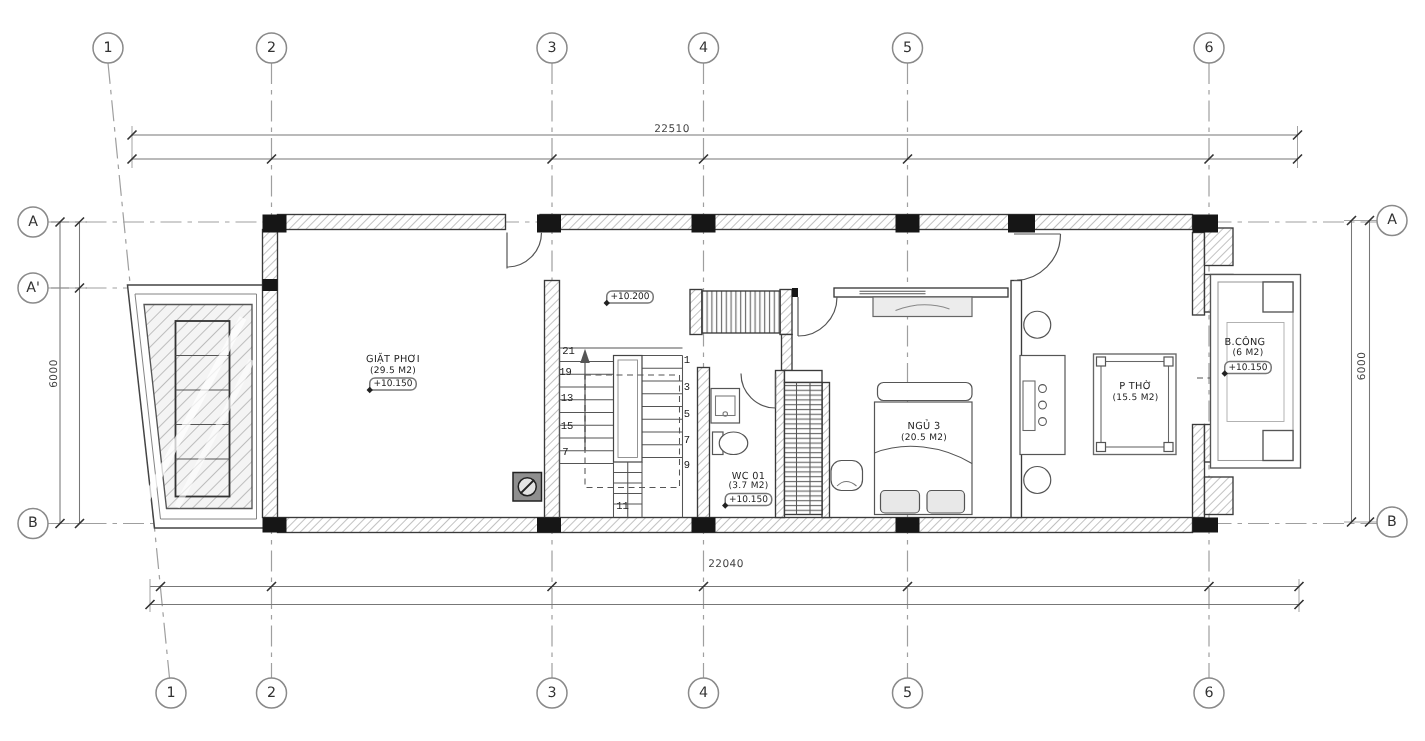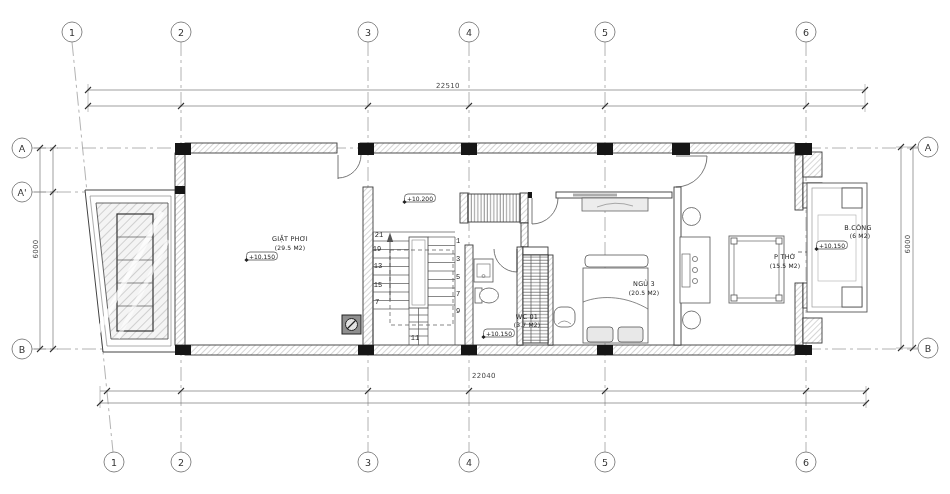--- a/index.html
+++ b/index.html
@@ -13,21 +13,21 @@
   .tick{stroke:#333;stroke-width:1.1;fill:none;}
   .w{fill:url(#hw);stroke:#3a3a3a;stroke-width:.9;}
   .ww{fill:#fff;stroke:#3a3a3a;stroke-width:.9;}
   .col{fill:#161616;stroke:none;}
   .thin{stroke:#555;stroke-width:.7;fill:none;}
   .furn{fill:#fff;stroke:#555;stroke-width:.8;}
   .door{stroke:#555;stroke-width:.8;fill:none;}
   .dashed{stroke-dasharray:4 3;}
   
   .lbl{position:absolute;z-index:3;transform:translate(-50%,-50%);font-size:6.5px;color:#222;
-       white-space:nowrap;text-align:center;letter-spacing:.2px;margin-left:28px;}
+       white-space:nowrap;text-align:center;letter-spacing:.2px;}
   .sm{font-size:6px;}
   .tag{position:absolute;z-index:3;transform:translate(-50%,-50%);font-size:6px;color:#222;
        border:1px solid #777;border-radius:4px 4px 4px 0;padding:0 2px;line-height:7px;
        background:rgba(255,255,255,.85);white-space:nowrap;}
   .tag::before{content:"";position:absolute;left:-2px;bottom:-2px;width:3px;height:3px;
        background:#222;transform:rotate(45deg);}
   .bub{position:absolute;z-index:3;width:19px;height:19px;border:1px solid #8a8a8a;border-radius:50%;
        background:#fff;transform:translate(-50%,-50%);display:flex;align-items:center;
        justify-content:center;font-size:9.5px;color:#333;}
   .stair-num{position:absolute;z-index:3;transform:translate(-50%,-50%);font-size:7px;color:#222;font-family:Liberation Mono, monospace;}

